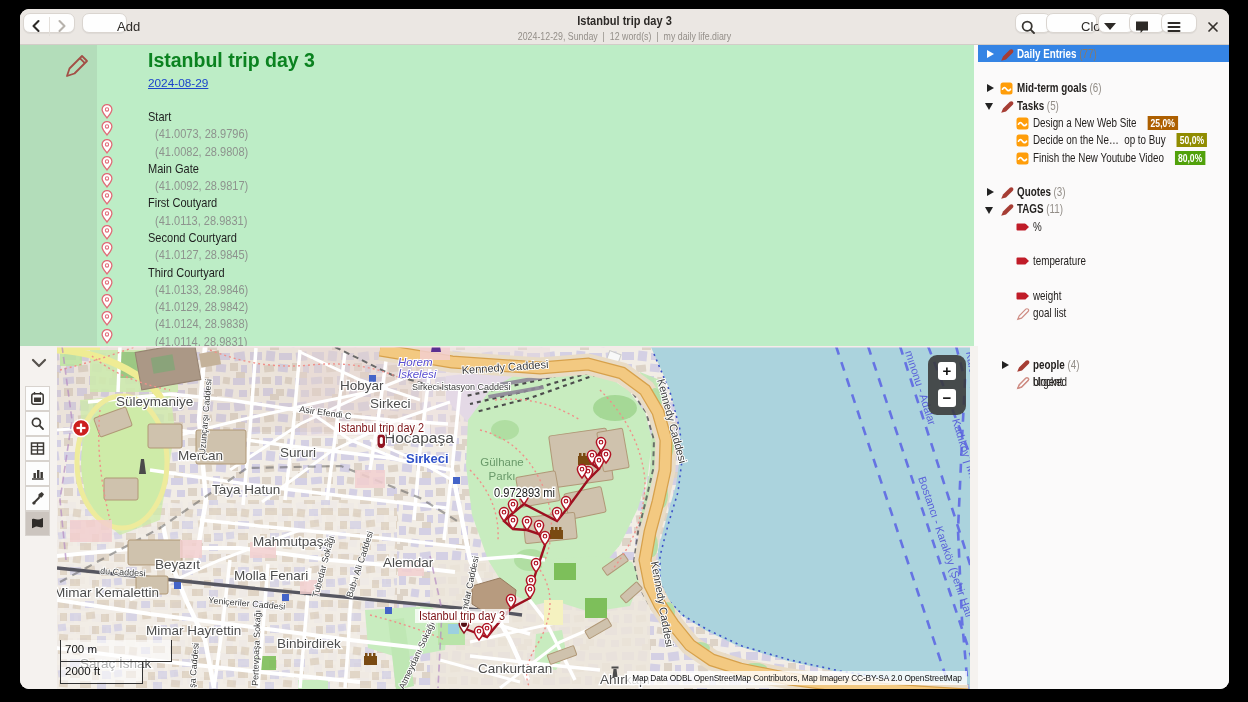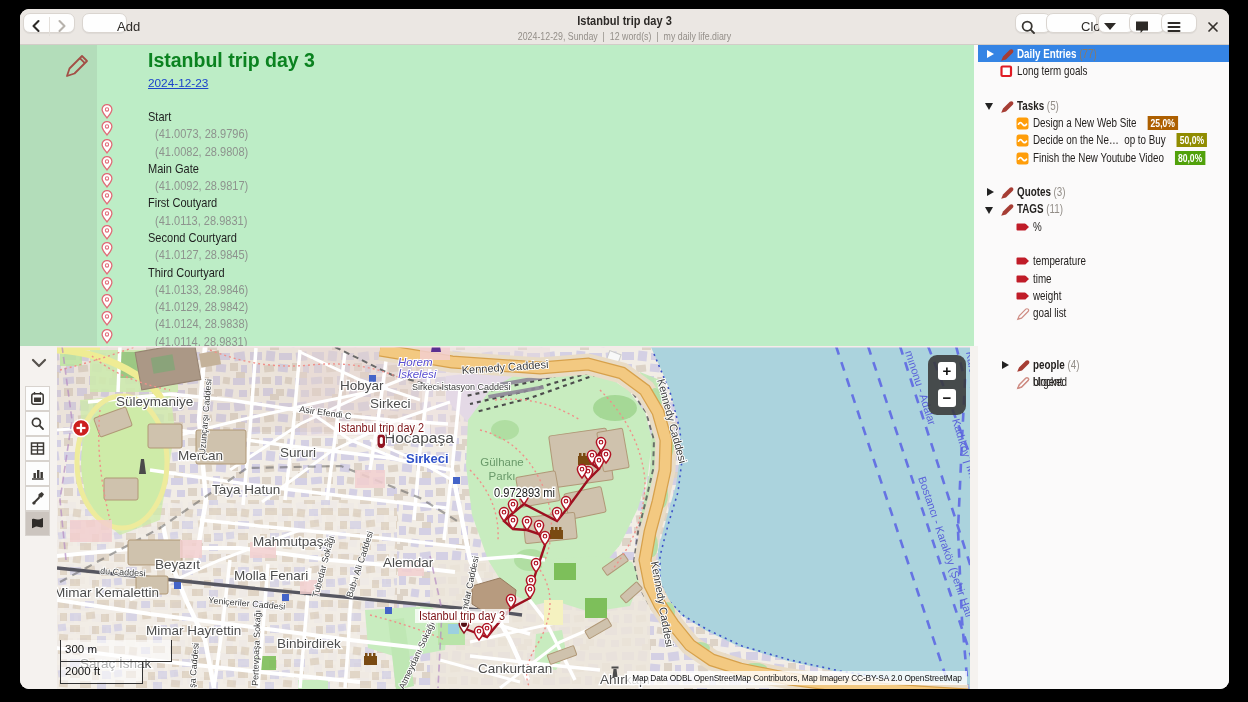--- a/index.html
+++ b/index.html
@@ -69,21 +69,21 @@
     </div>
     <div id="green">
       <div id="gutter"></div>
       <svg width="28" height="28" viewBox="0 0 28 28" style="position:absolute;left:43px;top:7px;">
         <g fill="none" stroke="#a34f46" stroke-width="1.8" stroke-linejoin="round">
           <path d="M4 24 L6.5 16.5 L19 4 L24 9 L11.5 21.5 L4 24 Z"></path>
           <line x1="16.8" y1="6.2" x2="21.8" y2="11.2"></line>
         </g>
       </svg>
       <div id="etitle">Istanbul trip day 3</div>
-      <div id="elink">2024-12-23</div>
+      <div id="elink">2024-08-29</div>
       <div style="position:absolute;left:81px;top:59.0px;"><svg width="12" height="15" viewBox="0 0 13 16">
           <path d="M6.5 15 C3.5 11 1.2 8.6 1.2 5.8 A5.3 5.3 0 1 1 11.8 5.8 C11.8 8.6 9.5 11 6.5 15 Z" fill="#fff" stroke="#e06a76" stroke-width="1.4"></path>
           <circle cx="6.5" cy="5.8" r="1.8" fill="#fff" stroke="#e06a76" stroke-width="1.1"></circle>
         </svg></div>
       <div class="erow" style="left:128px;top:65.0px;">Start</div>
       <div style="position:absolute;left:81px;top:76.3px;"><svg width="12" height="15" viewBox="0 0 13 16">
           <path d="M6.5 15 C3.5 11 1.2 8.6 1.2 5.8 A5.3 5.3 0 1 1 11.8 5.8 C11.8 8.6 9.5 11 6.5 15 Z" fill="#fff" stroke="#e06a76" stroke-width="1.4"></path>
           <circle cx="6.5" cy="5.8" r="1.8" fill="#fff" stroke="#e06a76" stroke-width="1.1"></circle>
         </svg></div>
       <div class="erow ecoord" style="left:135px;top:82.3px;">(41.0073, 28.9796)</div>
@@ -546,37 +546,39 @@
         <rect x="336" y="421" width="94" height="14" fill="#ffffff" opacity="0.6"></rect>
         <text x="338" y="432" fill="#7c1216" font-size="12.5" textLength="86" lengthAdjust="spacingAndGlyphs" style="paint-order:stroke;stroke:#ffffff;stroke-width:3px">Istanbul trip day 2</text>
         <text x="494" y="497" fill="#1a1a1a" font-size="12.5" textLength="61" lengthAdjust="spacingAndGlyphs" style="paint-order:stroke;stroke:#ffffff;stroke-width:3px">0.972893 mi</text>
         <rect x="57" y="346" width="913" height="1.5" fill="#f6eaea"></rect>
       </svg>
       <div style="position:absolute;left:908px;top:9px;width:38px;height:60px;background:rgba(56,56,56,0.88);border-radius:9px;"></div>
       <div style="position:absolute;left:918px;top:16px;width:18px;height:18px;background:#fff;border-radius:3px;text-align:center;line-height:17px;font-size:15px;font-weight:bold;color:#111;">+</div>
       <div style="position:absolute;left:918px;top:43px;width:18px;height:18px;background:#fff;border-radius:3px;text-align:center;line-height:17px;font-size:15px;font-weight:bold;color:#111;">−</div>
       <div style="position:absolute;left:40px;top:294px;width:112px;height:22px;background:rgba(255,255,255,0.55);border:1.5px solid #333;border-top:none;"></div>
       <div style="position:absolute;left:40px;top:316px;width:83px;height:22px;background:rgba(255,255,255,0.55);border:1.5px solid #333;border-top:none;"></div>
-      <div style="position:absolute;left:45px;top:297px;font-size:11.5px;color:#111;">300 m</div>
+      <div style="position:absolute;left:45px;top:297px;font-size:11.5px;color:#111;">700 m</div>
       <div style="position:absolute;left:45px;top:319px;font-size:11.5px;color:#111;">2000 ft</div>
       <div style="position:absolute;left:607px;top:325px;width:340px;height:14px;background:rgba(255,255,255,0.8);font-size:8.3px;color:#111;text-align:center;line-height:14px;white-space:nowrap;letter-spacing:-0.1px;">Map Data ODBL OpenStreetMap Contributors, Map Imagery CC-BY-SA 2.0 OpenStreetMap</div>
     </div>
     <div id="side">
       <div class="srow sel" style="top:0.2px;">
         <div class="tri trir" style="left:9px;border-left-color:#fff;"></div>
         <div class="sic" style="left:22px;"><svg width="14" height="14" viewBox="0 0 14 14">
             <path d="M1.2 12.8 L3 8.6 L9.8 1.8 C10.6 1 12 1 12.8 1.8 C13.6 2.6 13.6 4 12.8 4.8 L6 11.6 Z" fill="#a63d34"></path>
           </svg></div>
         <div class="stx" style="left:39px;font-weight:bold;color:#ffffff;">Daily Entries <span class="cnt" style="color:#8a7a66;">(77)</span></div>
       </div>
-      <div class="srow" style="top:17.5px;">
+      <div class="srow" style="top:34.8px;">
+        <div class="tri trir" style="left:9px;"></div>
         <div class="sic" style="left:22px;"><svg width="13" height="13" viewBox="0 0 13 13">
-            <rect x="1.5" y="1.5" width="9.5" height="9.5" fill="#fff" stroke="#e01b24" stroke-width="2.2" rx="1"></rect>
-          </svg></div>
-        <div class="stx" style="left:39px;color:#252220;">Long term goals</div>
+            <rect x="0.5" y="0.5" width="12" height="12" rx="2.5" fill="#ff9d09"></rect>
+            <path d="M2.5 7.2 C3.8 5.2 5 5.2 6.5 7.2 C8 9.2 9.2 9.2 10.5 7.2" fill="none" stroke="#fff" stroke-width="1.7" stroke-linecap="round"></path>
+          </svg></div>
+        <div class="stx" style="left:39px;font-weight:bold;color:#252220;">Mid-term goals <span class="cnt" style="color:#928d87;">(6)</span></div>
       </div>
       <div class="srow" style="top:52.1px;">
         <div class="tri trid" style="left:7px;"></div>
         <div class="sic" style="left:22px;"><svg width="14" height="14" viewBox="0 0 14 14">
             <path d="M1.2 12.8 L3 8.6 L9.8 1.8 C10.6 1 12 1 12.8 1.8 C13.6 2.6 13.6 4 12.8 4.8 L6 11.6 Z" fill="#a63d34"></path>
           </svg></div>
         <div class="stx" style="left:39px;font-weight:bold;color:#252220;">Tasks <span class="cnt" style="color:#928d87;">(5)</span></div>
       </div>
       <div class="srow" style="top:69.4px;">
         <div class="sic" style="left:38px;"><svg width="13" height="13" viewBox="0 0 13 13">
@@ -618,26 +620,20 @@
             <path d="M1.5 2.5 h7.2 a1.6 1.6 0 0 1 1.2 .55 L13 6 L9.9 9 a1.6 1.6 0 0 1 -1.2 .55 H1.5 a1 1 0 0 1 -1-1 v-5 a1 1 0 0 1 1-1 Z" fill="#c01c28"></path>
           </svg></div>
         <div class="stx" style="left:55px;color:#252220;">%</div>
       </div>
       <div class="srow" style="top:207.8px;">
         <div class="sic" style="left:38px;"><svg width="14" height="12" viewBox="0 0 14 12">
             <path d="M1.5 2.5 h7.2 a1.6 1.6 0 0 1 1.2 .55 L13 6 L9.9 9 a1.6 1.6 0 0 1 -1.2 .55 H1.5 a1 1 0 0 1 -1-1 v-5 a1 1 0 0 1 1-1 Z" fill="#c01c28"></path>
           </svg></div>
         <div class="stx" style="left:55px;color:#252220;">temperature</div>
       </div>
-      <div class="srow" style="top:225.1px;">
-        <div class="sic" style="left:38px;"><svg width="14" height="12" viewBox="0 0 14 12">
-            <path d="M1.5 2.5 h7.2 a1.6 1.6 0 0 1 1.2 .55 L13 6 L9.9 9 a1.6 1.6 0 0 1 -1.2 .55 H1.5 a1 1 0 0 1 -1-1 v-5 a1 1 0 0 1 1-1 Z" fill="#c01c28"></path>
-          </svg></div>
-        <div class="stx" style="left:55px;color:#252220;">time</div>
-      </div>
       <div class="srow" style="top:259.7px;">
         <div class="sic" style="left:38px;"><svg width="14" height="14" viewBox="0 0 14 14">
             <path d="M1.8 12.2 L3.2 8.8 L9.8 2.2 C10.4 1.6 11.5 1.6 12.1 2.2 C12.7 2.8 12.7 3.9 12.1 4.5 L5.5 11.1 Z" fill="none" stroke="#cf8d84" stroke-width="1.2"></path>
           </svg></div>
         <div class="stx" style="left:55px;color:#252220;">goal list</div>
       </div>
       <div class="srow" style="top:242.4px;">
         <div class="sic" style="left:38px;"><svg width="14" height="12" viewBox="0 0 14 12">
             <path d="M1.5 2.5 h7.2 a1.6 1.6 0 0 1 1.2 .55 L13 6 L9.9 9 a1.6 1.6 0 0 1 -1.2 .55 H1.5 a1 1 0 0 1 -1-1 v-5 a1 1 0 0 1 1-1 Z" fill="#c01c28"></path>
           </svg></div>

